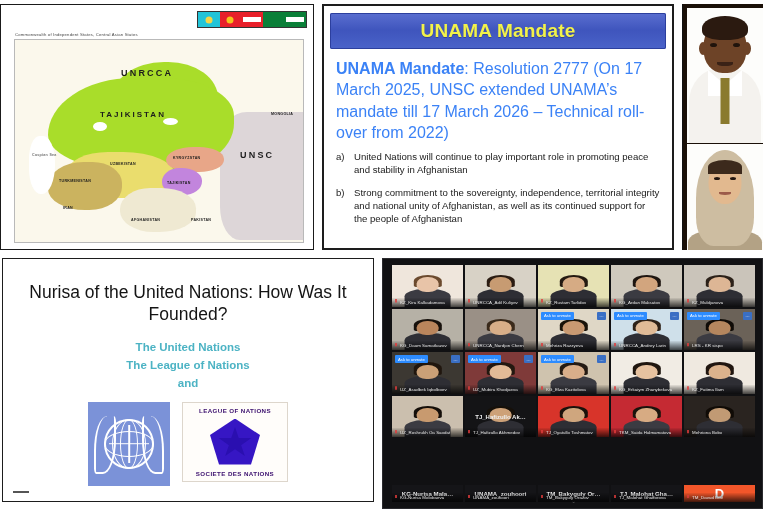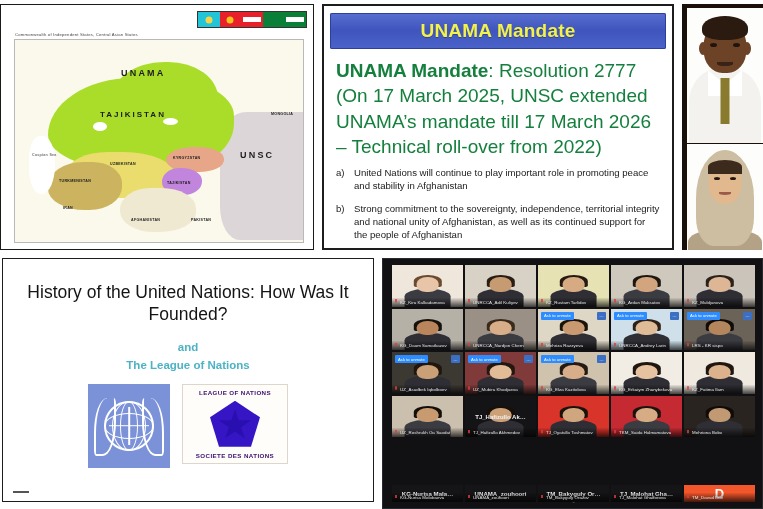--- a/index.html
+++ b/index.html
@@ -61,21 +61,21 @@
   
   #unama-panel{left:322px;top:4px;width:352px;height:246px;background:#fff;
                border:2px solid #1d1d1d;}
   .unama-bar{margin:7px 6px 0 6px;height:36px;border-radius:2px;
              background:linear-gradient(180deg,#5a6fd0 0%,#3f55bd 48%,#4a63c9 100%);
              display:flex;align-items:center;justify-content:center;
              box-shadow:inset 0 0 0 1px #2c3f9e;}
   .unama-bar span{color:#f2f24a;font-size:19px;font-weight:700;letter-spacing:.2px;
              text-shadow:0 1px 0 rgba(0,0,0,.25);}
   .unama-body{padding:9px 12px 0 12px;}
-  .unama-lead{font-size:19px;line-height:1.33;color:#15803d;font-weight:400;}
+  .unama-lead{font-size:16px;line-height:1.33;color:#3b82f6;font-weight:400;}
   .unama-lead b{font-weight:700;}
   .unama-list{margin:7px 0 0 0;padding:0;list-style:none;}
   .unama-list li{display:flex;gap:7px;font-size:9.6px;line-height:1.38;color:#1a1a1a;
                  margin-bottom:9px;}
   .unama-list .mk{width:11px;flex:none;}
 
   
   #portrait-col{left:682px;top:4px;width:81px;height:246px;background:#1a1008;
                 border-left:1px solid #111;}
   .portrait{position:absolute;left:4px;width:76px;background:#fdfdfb;overflow:hidden;}
@@ -202,21 +202,21 @@
       <div class="landmass kaz"></div>
       <div class="landmass uzb"></div>
       <div class="landmass tkm"></div>
       <div class="landmass kyr"></div>
       <div class="landmass tjk"></div>
       <div class="landmass afg"></div>
       <div class="cas-sea"></div>
       <div class="lake1"></div>
       <div class="lake2"></div>
 
-      <div class="rus-lbl">UNAMA</div>
+      <div class="rus-lbl">UNRCCA</div>
       <div class="chn-lbl">UNSC</div>
       <div class="kaz-lbl">TAJIKISTAN</div>
       <div class="sm-lbl" style="left:95px;top:122px">UZBEKISTAN</div>
       <div class="sm-lbl" style="left:44px;top:139px">TURKMENISTAN</div>
       <div class="sm-lbl" style="left:158px;top:116px">KYRGYZSTAN</div>
       <div class="sm-lbl" style="left:152px;top:141px">TAJIKISTAN</div>
       <div class="sm-lbl" style="left:116px;top:178px">AFGHANISTAN</div>
       <div class="sm-lbl" style="left:176px;top:178px">PAKISTAN</div>
       <div class="sm-lbl" style="left:48px;top:166px">IRAN</div>
       <div class="sm-lbl" style="left:256px;top:72px">MONGOLIA</div>
@@ -263,24 +263,25 @@
       <div class="face p2-hijab"></div>
       <div class="face p2-head"></div>
       <div class="face p2-hair"></div>
       <div class="p2-eye l"></div>
       <div class="p2-eye r"></div>
       <div class="p2-mouth"></div>
     </div>
   </div>
 
   <div class="panel" id="history-panel">
-    <div class="hist-title">History of the United Nations: How Was It Founded?</div>
+    <div class="hist-title">Nurisa of the United Nations: How Was It Founded?</div>
     <div class="hist-sub">
+      <div>The United Nations</div>
+      <div>The League of Nations</div>
       <div>and</div>
-      <div>The League of Nations</div>
     </div>
     <div class="logos">
       <div class="un-logo">
         <div class="un-wreath-l"></div>
         <div class="un-wreath-r"></div>
         <div class="un-globe">
           <div class="un-ring un-r1"></div>
           <div class="un-ring un-r2"></div>
           <div class="un-ring un-r3"></div>
         </div>

